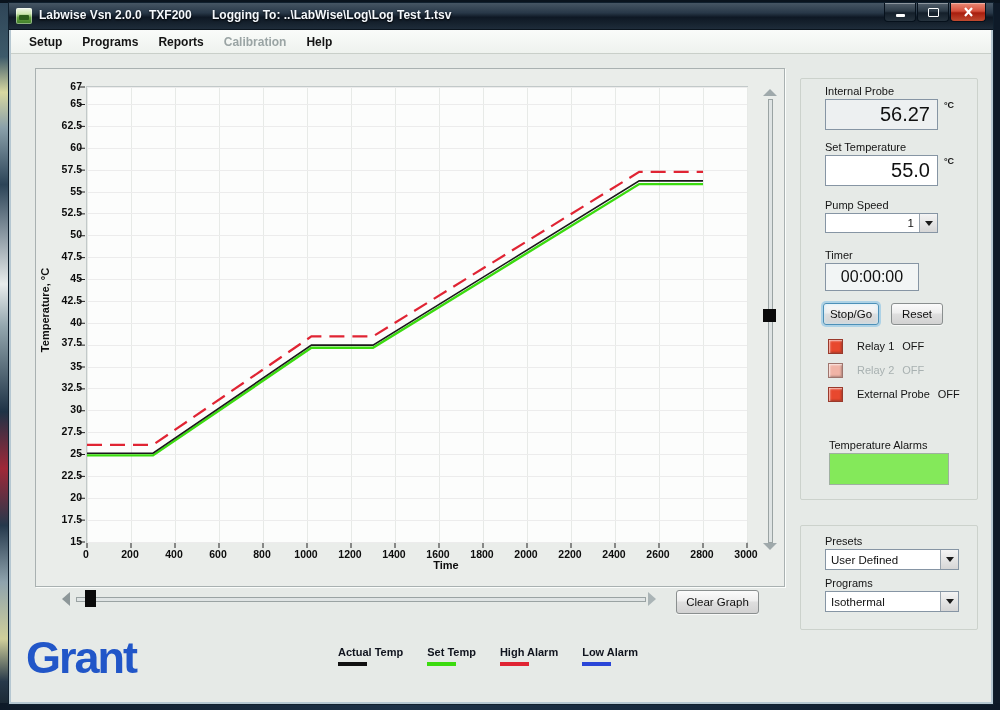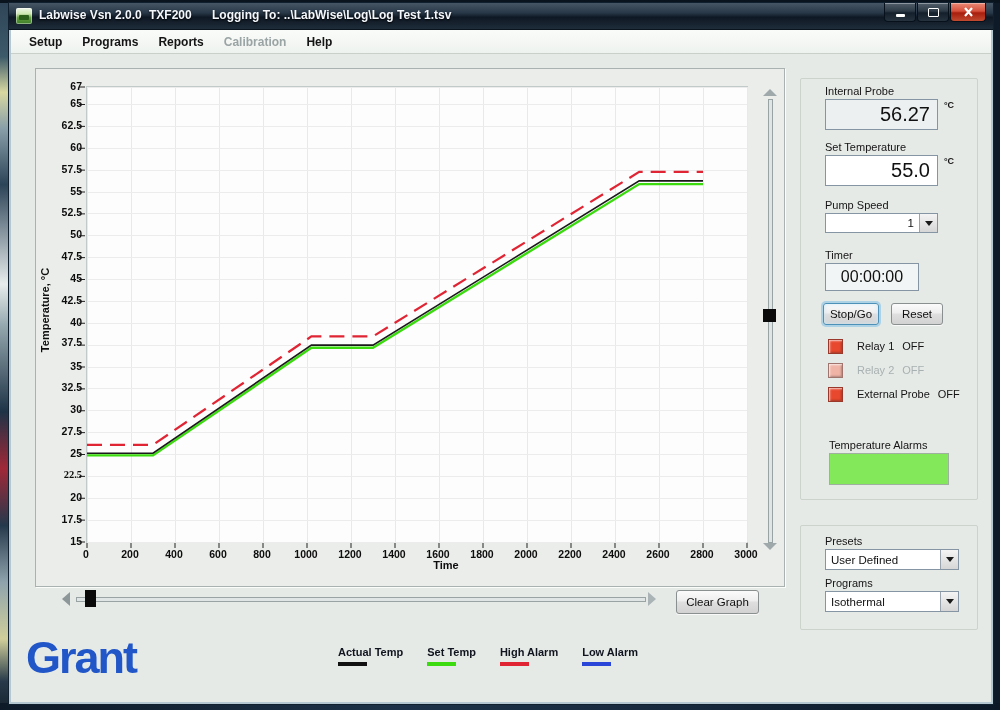--- a/index.html
+++ b/index.html
@@ -249,21 +249,21 @@
           <line x1="-8" y1="0" x2="-2" y2="0" stroke="#222" stroke-width="1"></line>
           <polyline points="0.0,368.4 66.0,368.4 224.4,260.8 286.0,260.8 552.2,97.1 616.0,97.1" fill="none" stroke="#3bdb0f" stroke-width="2.4"></polyline>
           <polyline points="0.0,366.2 66.0,366.2 224.4,258.1 286.0,258.1 552.2,93.9 616.0,93.9" fill="none" stroke="#1a1a1a" stroke-width="1.6"></polyline>
           <polyline points="0.0,357.9 66.0,357.9 224.4,249.4 286.0,249.4 552.2,84.9 616.0,84.9" fill="none" stroke="#e02433" stroke-width="2.2" stroke-dasharray="15 8"></polyline>
         </svg>
     </div>
     <div class="y-labels" id="y-labels" style="left:4px;top:17px;width:42px;height:455px;">
         <div class="tick-label" style="top: 448.5px;">15</div>
         <div class="tick-label" style="top: 426.625px;">17.5</div>
         <div class="tick-label" style="top: 404.75px;">20</div>
-        <div class="tick-label" style="top: 382.875px; font-family: Liberation Serif, serif;">22.5</div>
+        <div class="tick-label" style="top: 382.875px;">22.5</div>
         <div class="tick-label" style="top: 361px;">25</div>
         <div class="tick-label" style="top: 339.125px;">27.5</div>
         <div class="tick-label" style="top: 317.25px;">30</div>
         <div class="tick-label" style="top: 295.375px;">32.5</div>
         <div class="tick-label" style="top: 273.5px;">35</div>
         <div class="tick-label" style="top: 250px; margin-left: 19px;">37.5</div>
         <div class="tick-label" style="top: 229.75px;">40</div>
         <div class="tick-label" style="top: 207.875px;">42.5</div>
         <div class="tick-label" style="top: 186px;">45</div>
         <div class="tick-label" style="top: 164.125px;">47.5</div>

